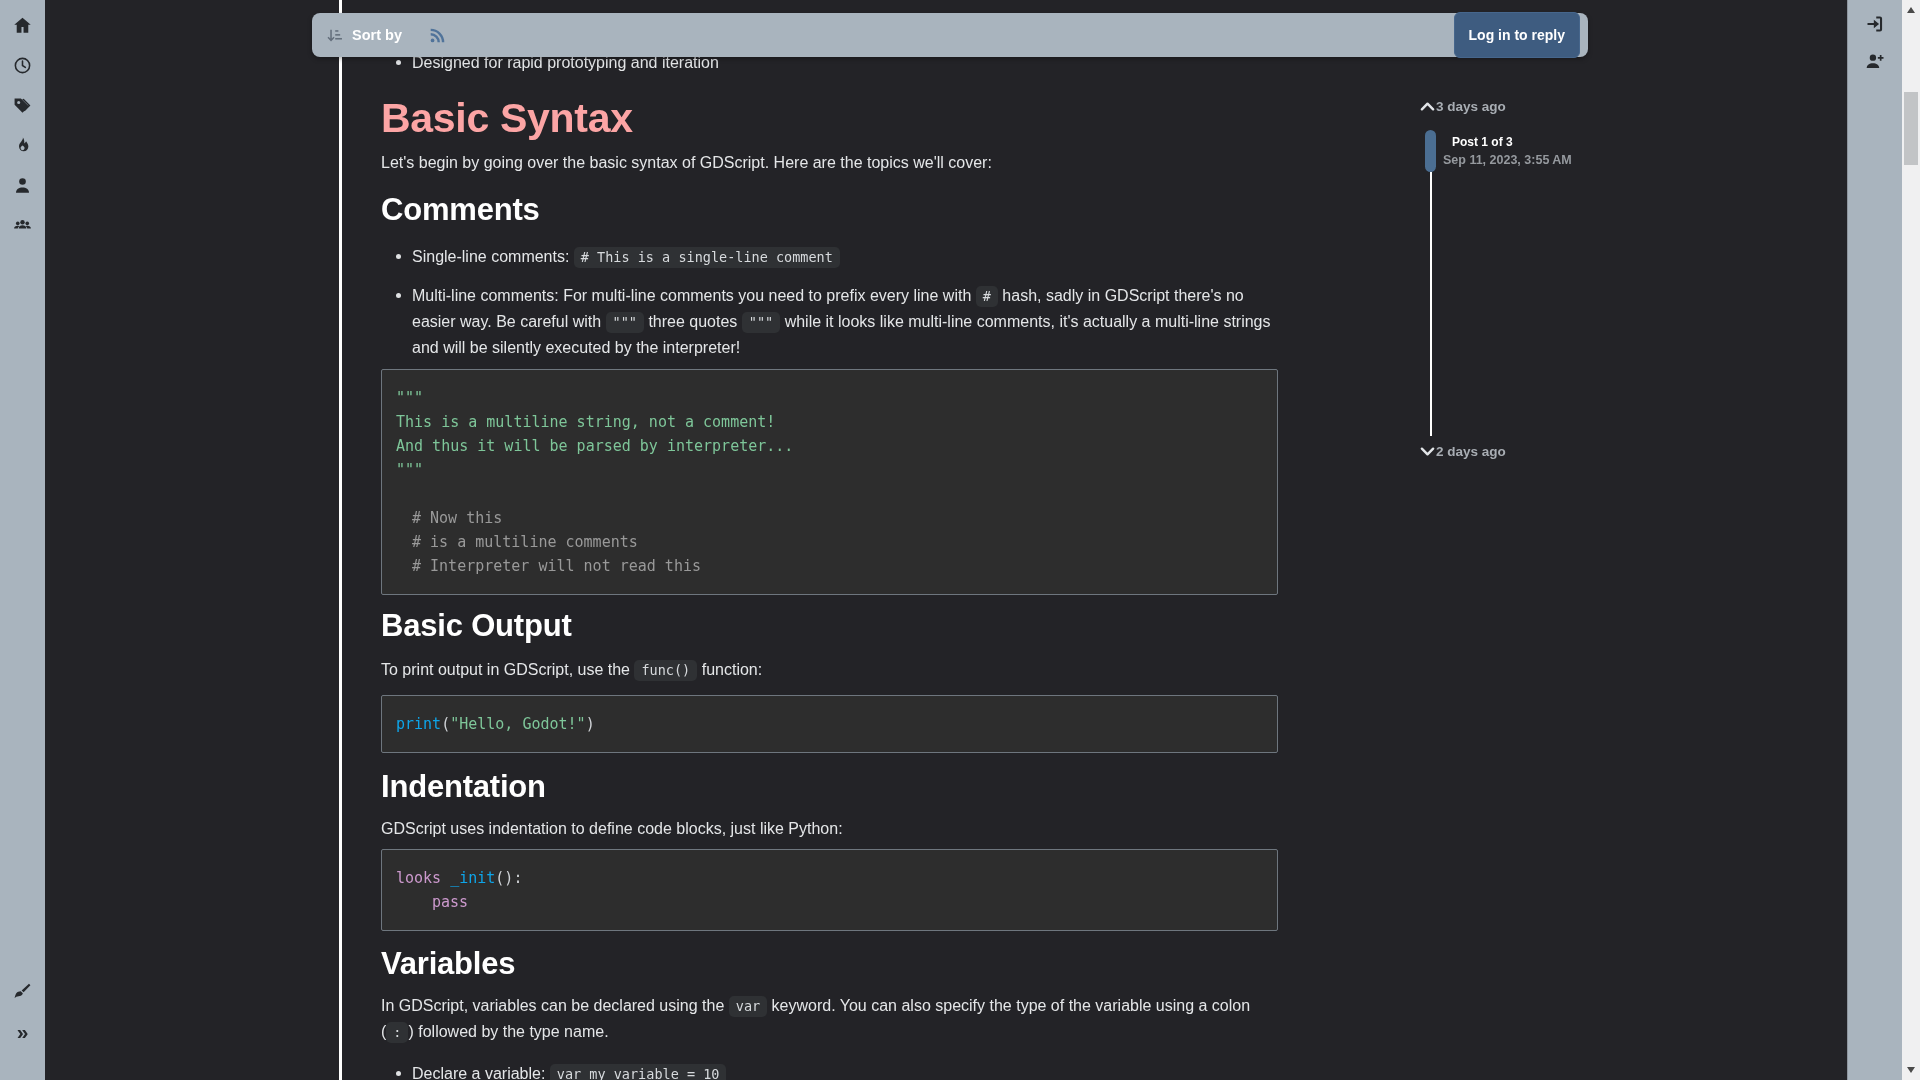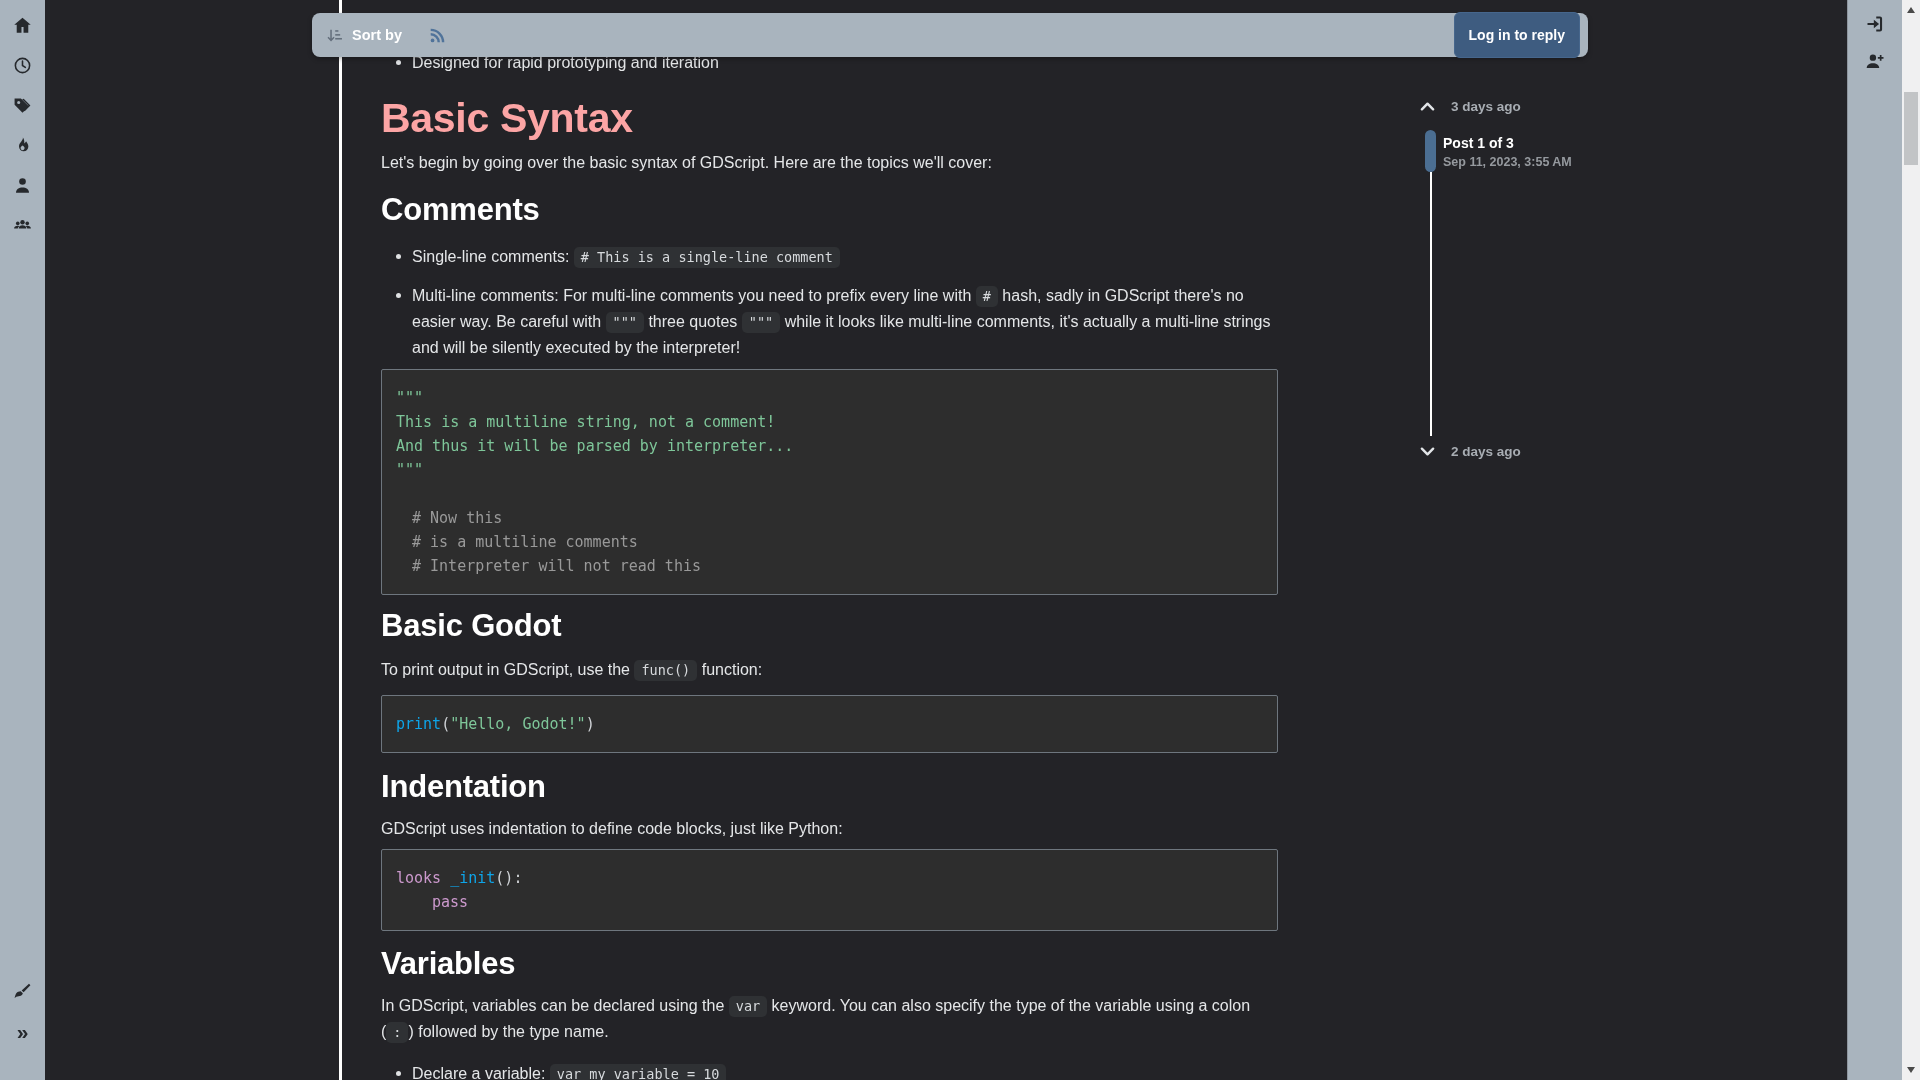--- a/index.html
+++ b/index.html
@@ -88,30 +88,30 @@
   .tok-keyword  { color:#cc99cd; }
   .tok-function { color:#0ea5e9; }
   .tok-punct    { color:#cfd2d6; }
   .indent-1 { padding-left:36px; }
   
   .mt50{margin-top:50px}.mt22{margin-top:22px}.mt17{margin-top:17px}.mt16{margin-top:16px}
   .mt15{margin-top:15px}.mt13{margin-top:13px}.mt12{margin-top:12px}.mt11{margin-top:11px}
   .mt9{margin-top:9px}.mt8{margin-top:8px}
   
   .timeline { position:absolute; left:1420px; top:99px; width:170px; height:380px; z-index:3; }
-  .tl-row { position:absolute; left:0; display:flex; align-items:center; gap:16px; cursor:pointer; }
+  .tl-row { position:absolute; left:0; display:flex; align-items:center; gap:1px; cursor:pointer; }
   .tl-row .chev { width:15px; height:11px; color:#e2e5e8; }
   .tl-row .chev svg { width:100%; height:100%; display:block; }
   .tl-label { font-size:13.5px; font-weight:700; color:#a8adb3; }
   .tl-newer { top:0; }
   .tl-older { top:345px; }
   .tl-line { position:absolute; left:10px; top:73px; width:2px; height:264px; background:#ffffff; }
   .tl-pill { position:absolute; left:5px; top:31px; width:11px; height:42px; border-radius:7px; background:#4b6e92; cursor:grab; }
   .tl-meta { position:absolute; left:23px; top:36px; }
-  .tl-post-label { font-size:14px; font-weight:700; color:#ffffff; }
+  .tl-post-label { font-size:12px; font-weight:700; color:#ffffff;margin-left:9px; }
   .tl-post-date { font-size:12.5px; font-weight:700; color:#95999e; margin-top:4px; }
 </style>
 </head>
 <body>
 
 <div class="canvas">
 
   <nav class="left-sidebar">
     <div class="side-icon">
       <svg viewBox="0 0 24 24" fill="currentColor">
@@ -194,21 +194,21 @@
 
     <h2 class="mt17">Comments</h2>
 
     <ul class="mt16" style="list-style:none">
       <li class="bullet"><span>Single-line comments: </span><code class="inline"># This is a single-line comment</code></li>
       <li class="bullet mt13"><span>Multi-line comments: For multi-line comments you need to prefix every line with </span><code class="inline">#</code><span> hash, sadly in GDScript there's no easier way. Be careful with </span><code class="inline">"""</code><span> three quotes </span><code class="inline">"""</code><span> while it looks like multi-line comments, it's actually a multi-line strings and will be silently executed by the interpreter!</span></li>
     </ul>
 
     <pre class="code-block mt9"><div class="ln tok-string">"""</div><div class="ln tok-string">This is a multiline string, not a comment!</div><div class="ln tok-string">And thus it will be parsed by interpreter...</div><div class="ln tok-string">"""</div><div class="ln"></div><div class="ln tok-comment"># Now this</div><div class="ln tok-comment"># is a multiline comments</div><div class="ln tok-comment"># Interpreter will not read this</div></pre>
 
-    <h2 class="mt13">Basic Godot</h2>
+    <h2 class="mt13">Basic Output</h2>
 
     <p class="mt13"><span>To print output in GDScript, use the </span><code class="inline">func()</code><span> function:</span></p>
 
     <pre class="code-block mt12"><div class="ln"><span class="tok-function">print</span><span class="tok-punct">(</span><span class="tok-string">"Hello, Godot!"</span><span class="tok-punct">)</span></div></pre>
 
     <h2 class="mt16">Indentation</h2>
 
     <p class="mt11">GDScript uses indentation to define code blocks, just like Python:</p>
 
     <pre class="code-block mt8"><div class="ln"><span class="tok-keyword">looks </span><span class="tok-function">_init</span><span class="tok-punct">():</span></div><div class="ln indent-1"><span class="tok-keyword">pass</span></div></pre>

